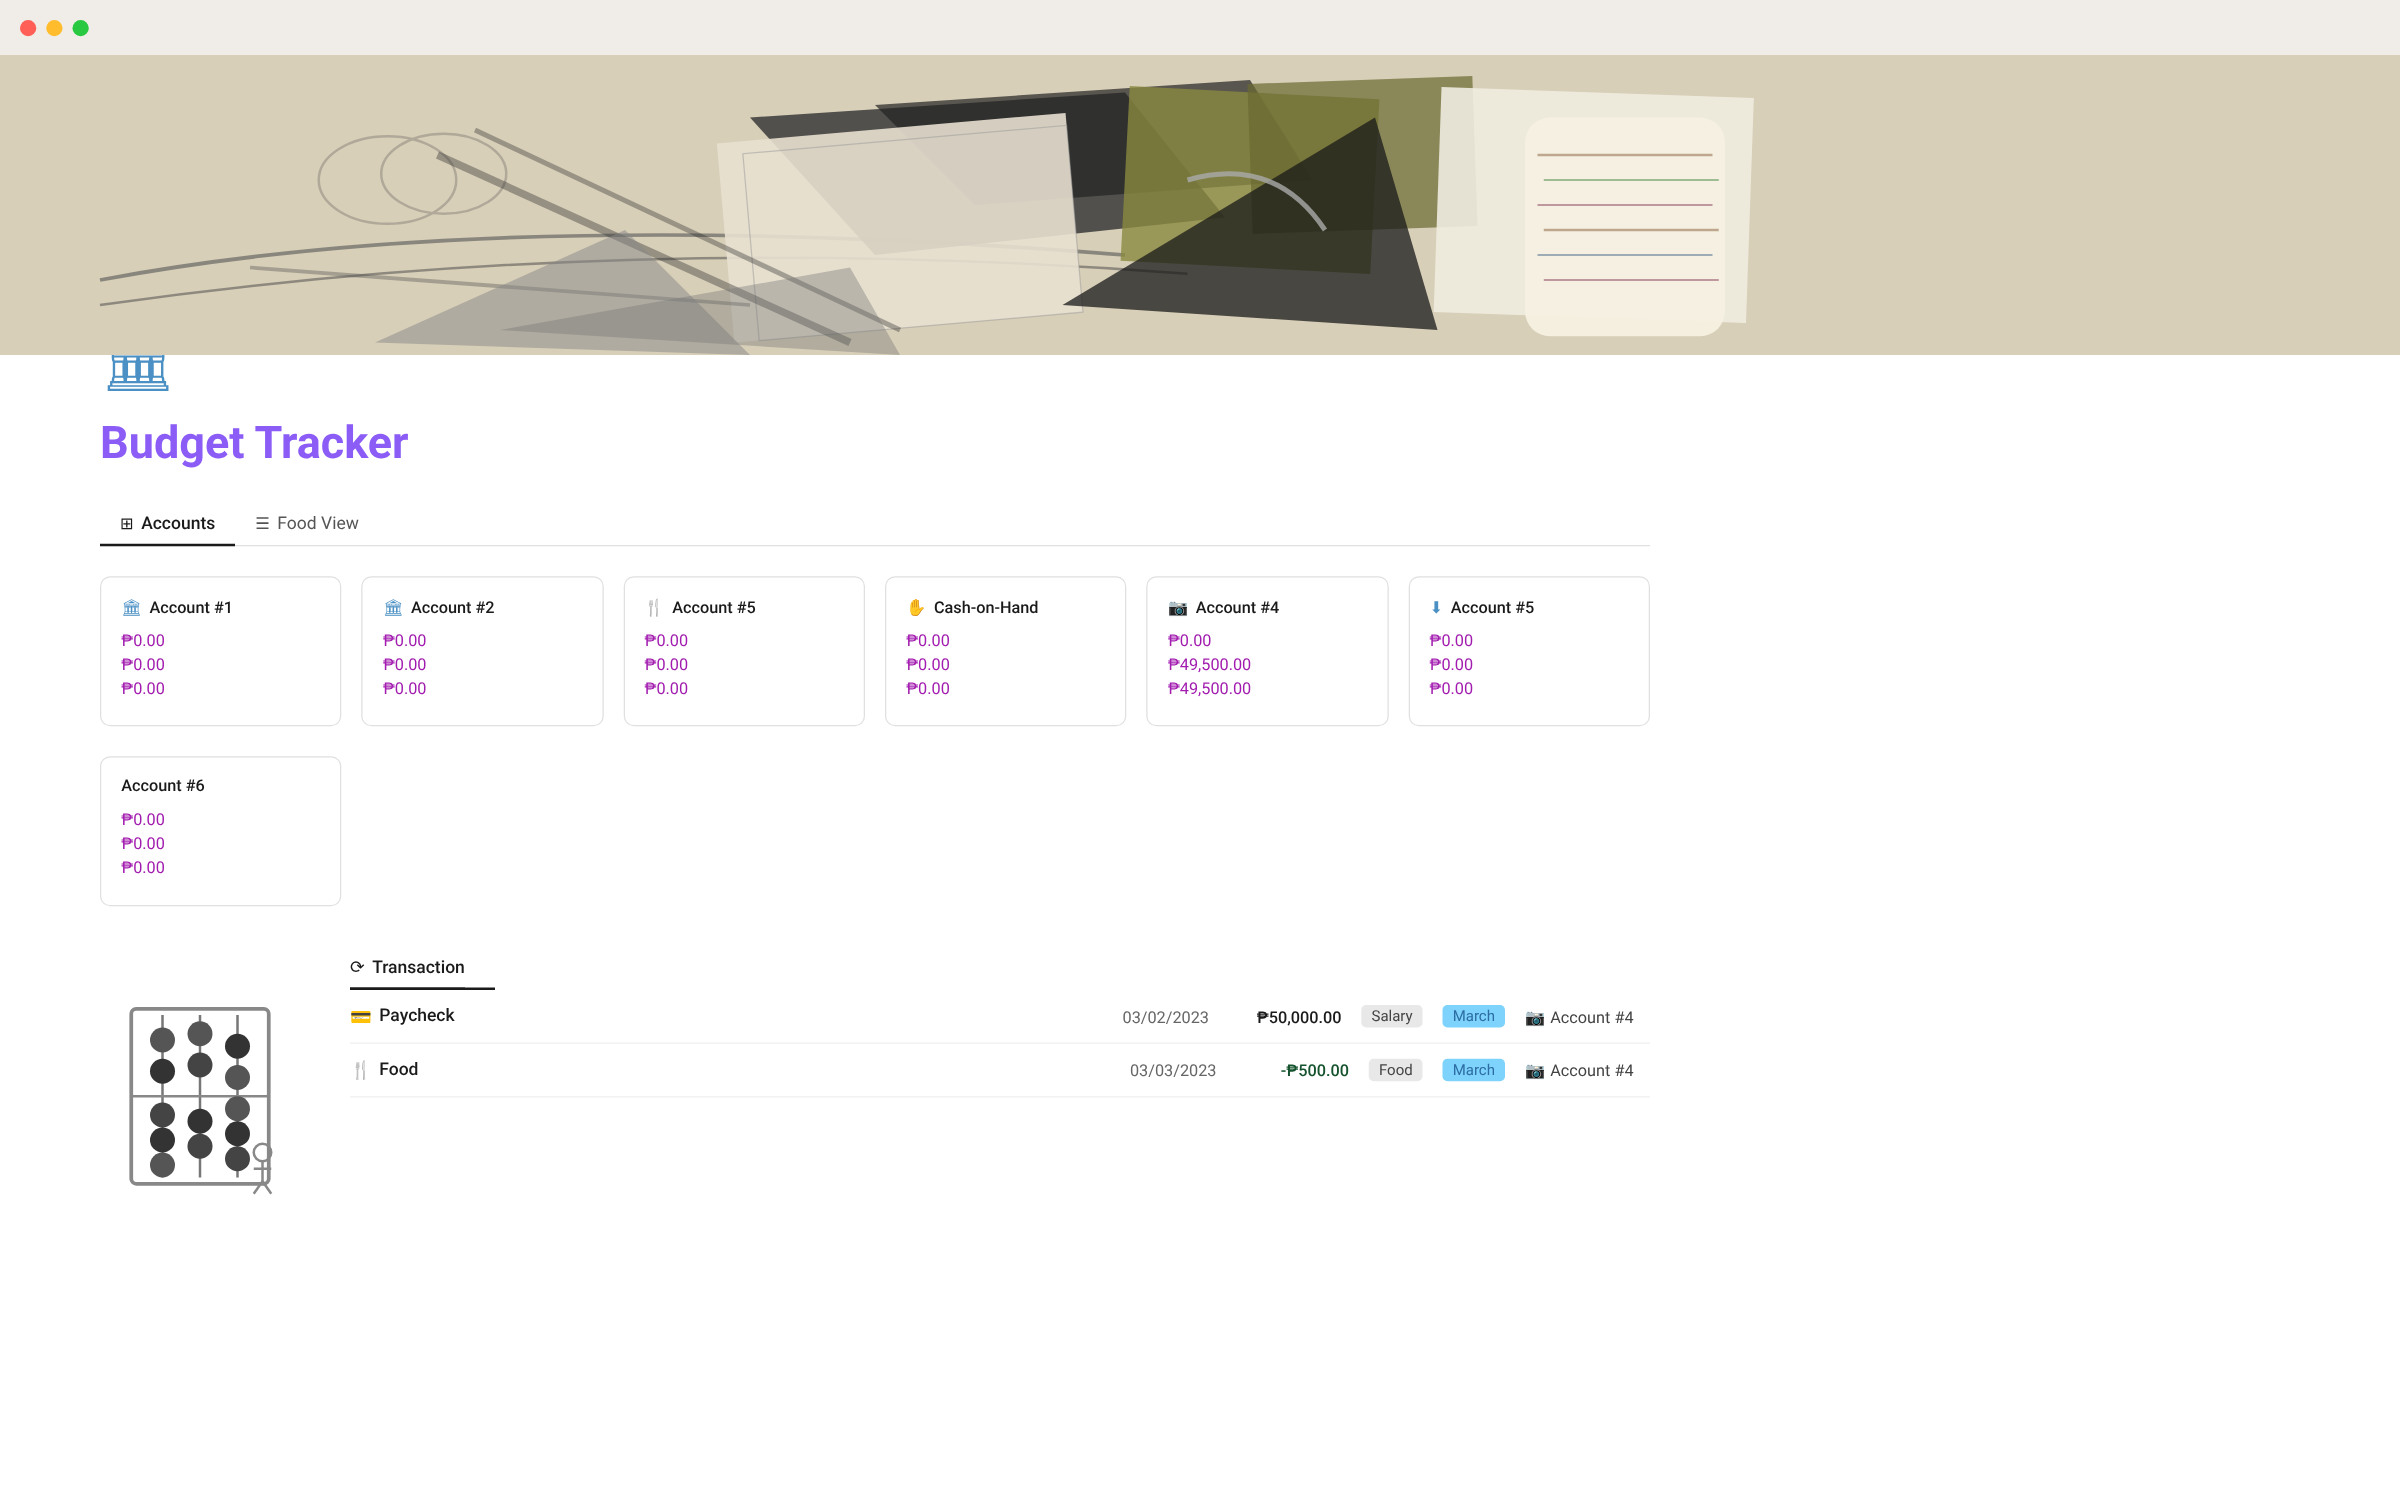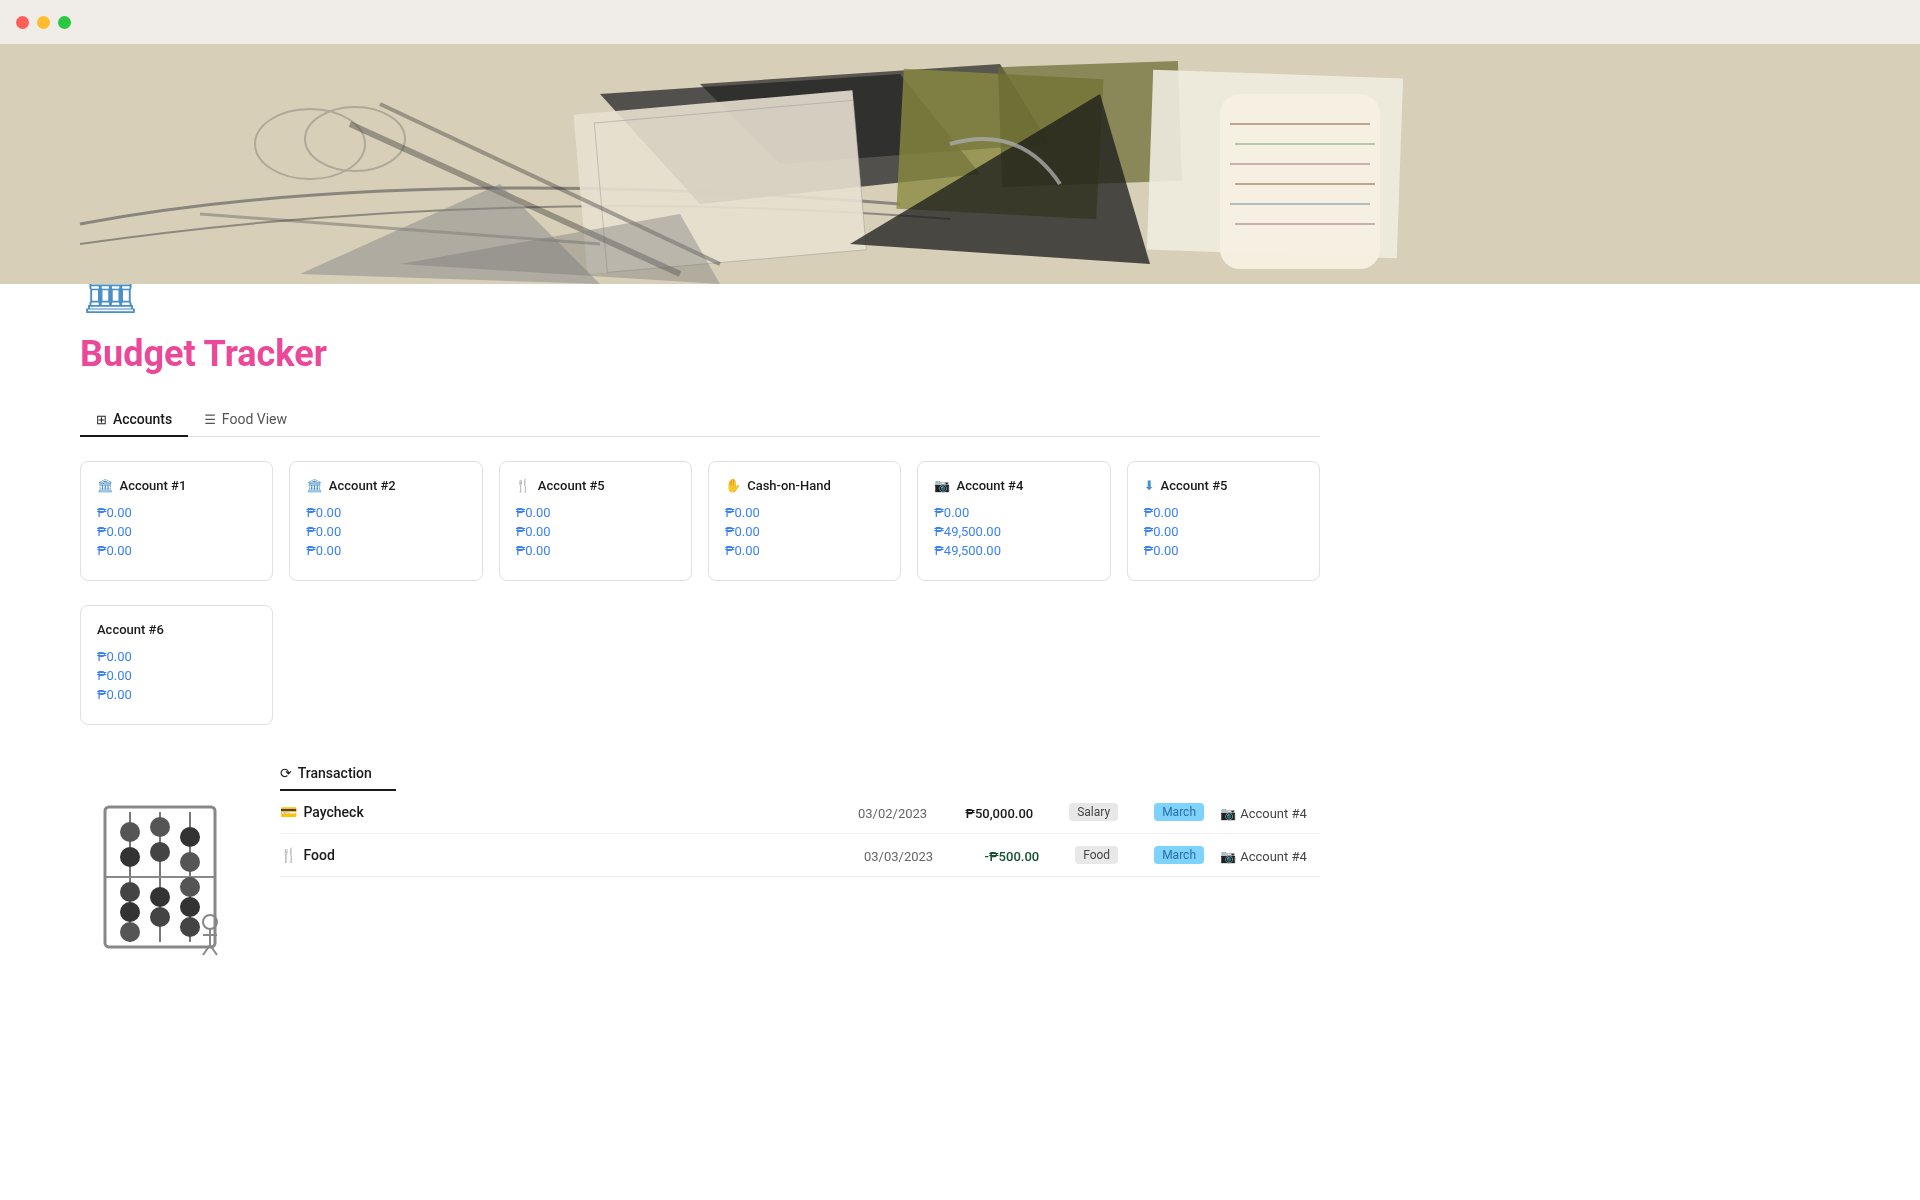--- a/index.html
+++ b/index.html
@@ -38,21 +38,21 @@
     .page-icon {
       margin-top: -24px;
       margin-bottom: 16px;
       font-size: 48px;
       color: #4a90c4;
     }
 
     .page-title {
       font-size: 36px;
       font-weight: 700;
-      color: #ec4899;
+      color: #8b5cf6;
       margin-bottom: 28px;
     }
 
     
     .tabs {
       display: flex;
       gap: 0;
       border-bottom: 1px solid #e0e0e0;
       margin-bottom: 24px;
     }
@@ -98,21 +98,21 @@
       font-weight: 500;
       margin-bottom: 12px;
       color: #1a1a1a;
     }
     .account-card-title .acc-icon {
       color: #4a90c4;
       font-size: 13px;
     }
     .account-value {
       font-size: 13px;
-      color: #3b82f6;
+      color: #a21caf;
       margin-bottom: 4px;
     }
 
     
     .accounts-grid-row2 {
       display: grid;
       grid-template-columns: repeat(6, 1fr);
       gap: 16px;
       margin-bottom: 32px;
     }
@@ -201,21 +201,20 @@
       text-align: right;
     }
     .tx-amount.positive { color: #1a1a1a; }
     .tx-amount.negative { color: #14532d; }
     .tx-badge {
       background: #e8e8e8;
       border-radius: 4px;
       padding: 2px 8px;
       font-size: 12px;
       color: #444;
-      margin-left: 20px;
     }
     .tx-badge.month-badge {
       background: #7dd3fc;
       color: #2d6da3;
     }
     .tx-account {
       display: flex;
       align-items: center;
       gap: 4px;
       font-size: 13px;

